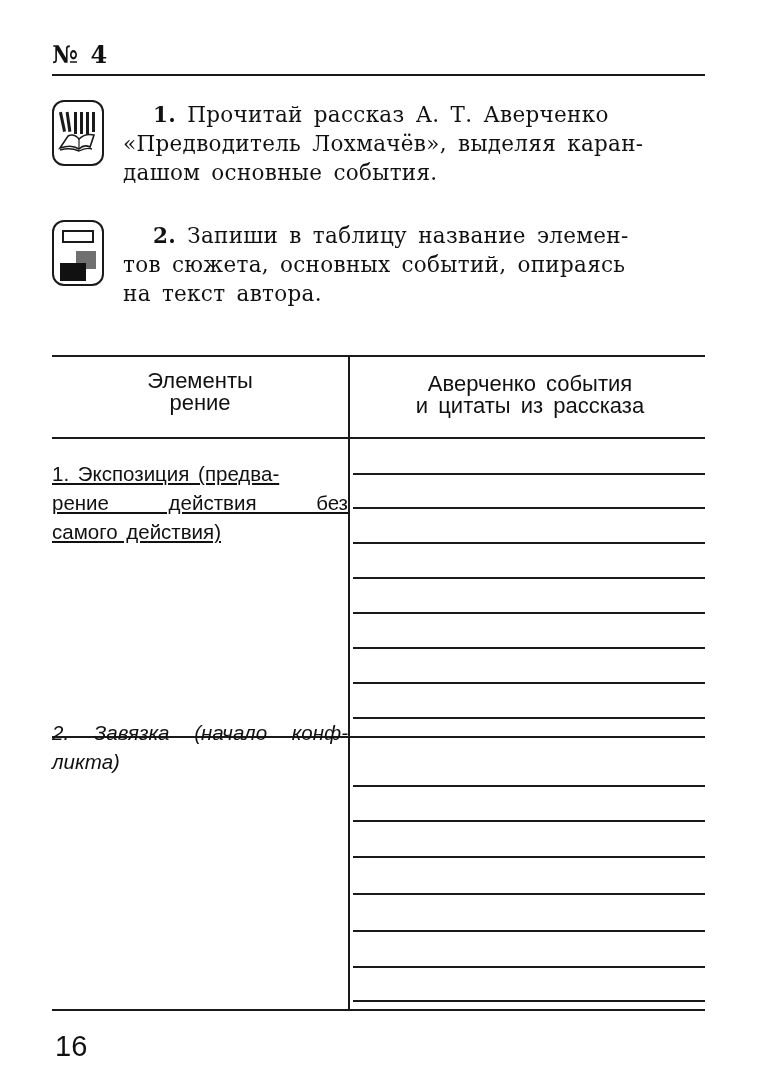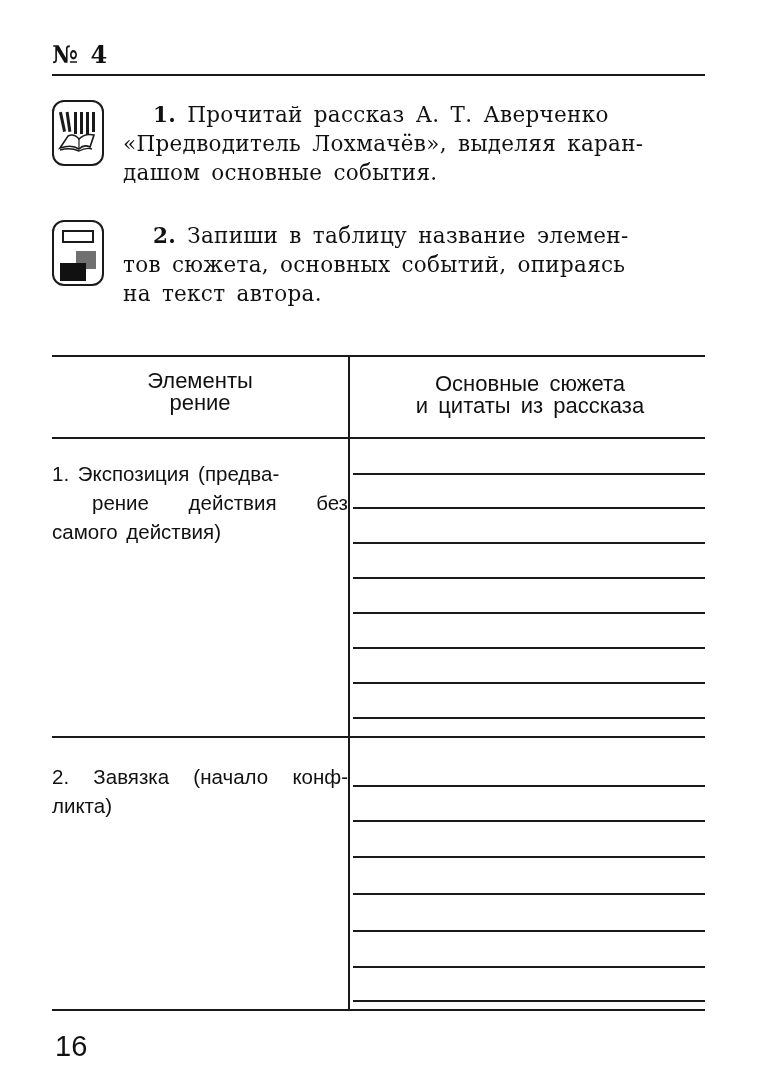--- a/index.html
+++ b/index.html
@@ -63,41 +63,41 @@
 
 <div>
   <div class="abs line" style="left:52px; width:653px; top:355px;"></div>
   <div class="abs vline" style="left:348px; top:355px; height:656px;"></div>
 
   <div class="abs sans th" style="left:52px; width:296px; top:370px;">
     <div>Элементы</div>
     <div>рение</div>
   </div>
   <div class="abs sans th" style="left:360px; width:340px; top:373px;">
-    <div>Основные сюжета</div>
+    <div>Аверченко события</div>
     <div>и цитаты из рассказа</div>
   </div>
   <div class="abs line" style="left:52px; width:653px; top:437px;"></div>
 
-  <div class="abs sans cell-text" style="left:52px; top:459px;">
+  <div class="abs sans cell-text" style="left:52px; top:459px;text-decoration:underline;">
     <div>1. Экспозиция (предва-</div>
-    <div style="text-align:justify; text-align-last:justify;margin-left:40px;">рение действия без</div>
+    <div style="text-align:justify; text-align-last:justify;">рение действия без</div>
     <div>самого действия)</div>
   </div>
   <div class="abs line" style="left:353px; width:352px; top:473px;"></div>
   <div class="abs line" style="left:353px; width:352px; top:507px;"></div>
   <div class="abs line" style="left:353px; width:352px; top:542px;"></div>
   <div class="abs line" style="left:353px; width:352px; top:577px;"></div>
   <div class="abs line" style="left:353px; width:352px; top:612px;"></div>
   <div class="abs line" style="left:353px; width:352px; top:647px;"></div>
   <div class="abs line" style="left:353px; width:352px; top:682px;"></div>
   <div class="abs line" style="left:353px; width:352px; top:717px;"></div>
   <div class="abs line" style="left:52px; width:653px; top:736px;"></div>
 
-  <div class="abs sans cell-text" style="left:52px; top:762px;">
+  <div class="abs sans cell-text" style="left:52px; top:718px;font-style:italic;">
     <div style="text-align:justify; text-align-last:justify;">2. Завязка (начало конф-</div>
     <div>ликта)</div>
   </div>
   <div class="abs line" style="left:353px; width:352px; top:785px;"></div>
   <div class="abs line" style="left:353px; width:352px; top:820px;"></div>
   <div class="abs line" style="left:353px; width:352px; top:856px;"></div>
   <div class="abs line" style="left:353px; width:352px; top:893px;"></div>
   <div class="abs line" style="left:353px; width:352px; top:930px;"></div>
   <div class="abs line" style="left:353px; width:352px; top:966px;"></div>
   <div class="abs line" style="left:353px; width:352px; top:1000px;"></div>

